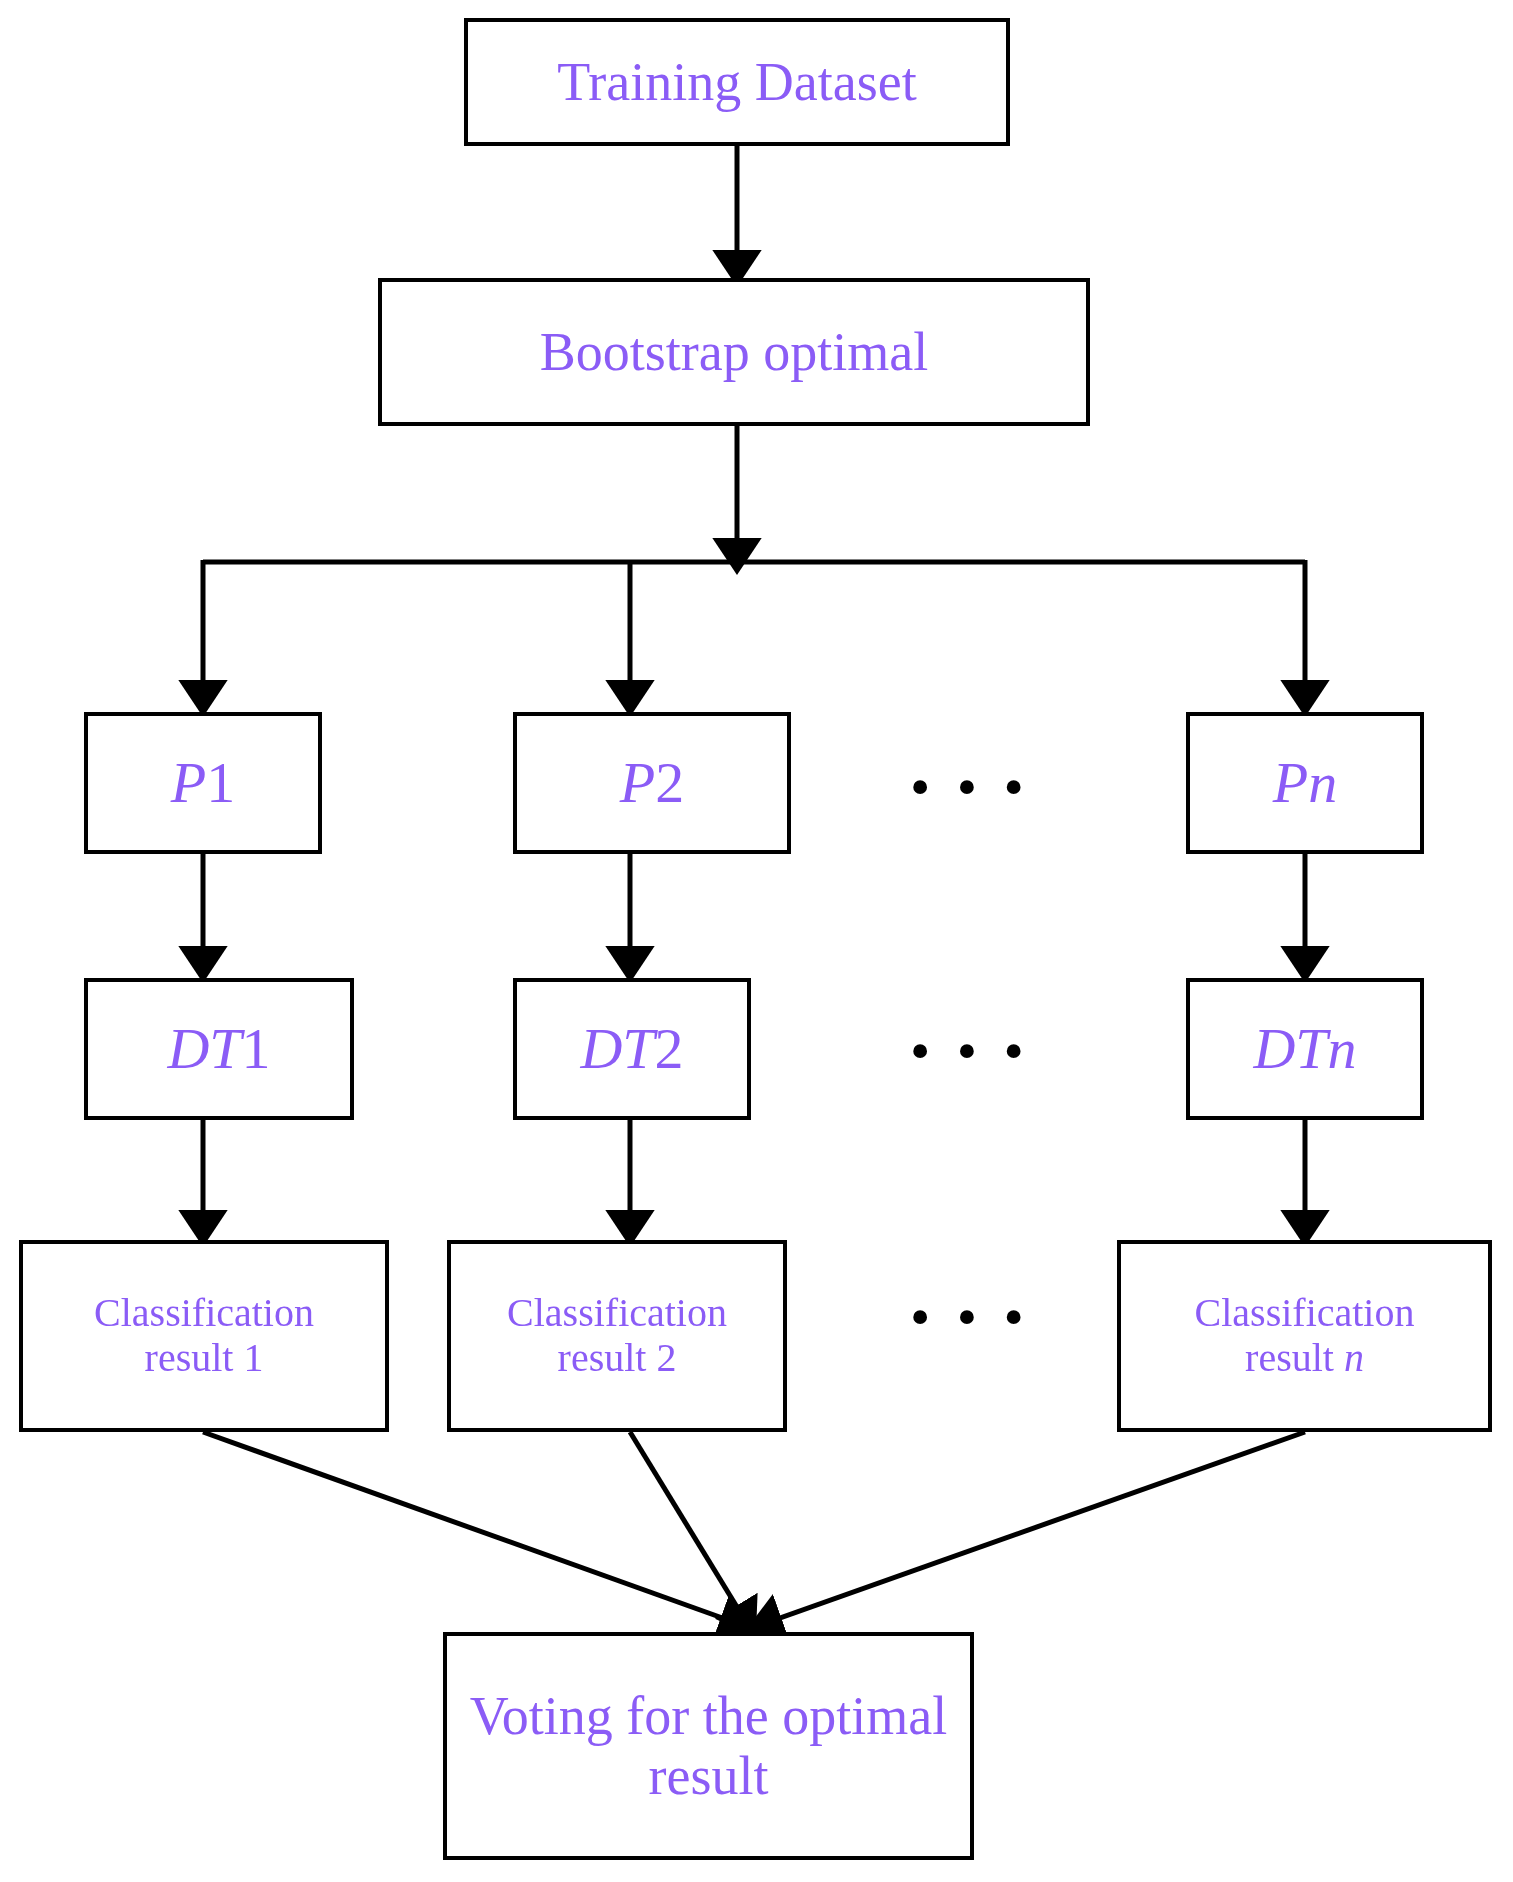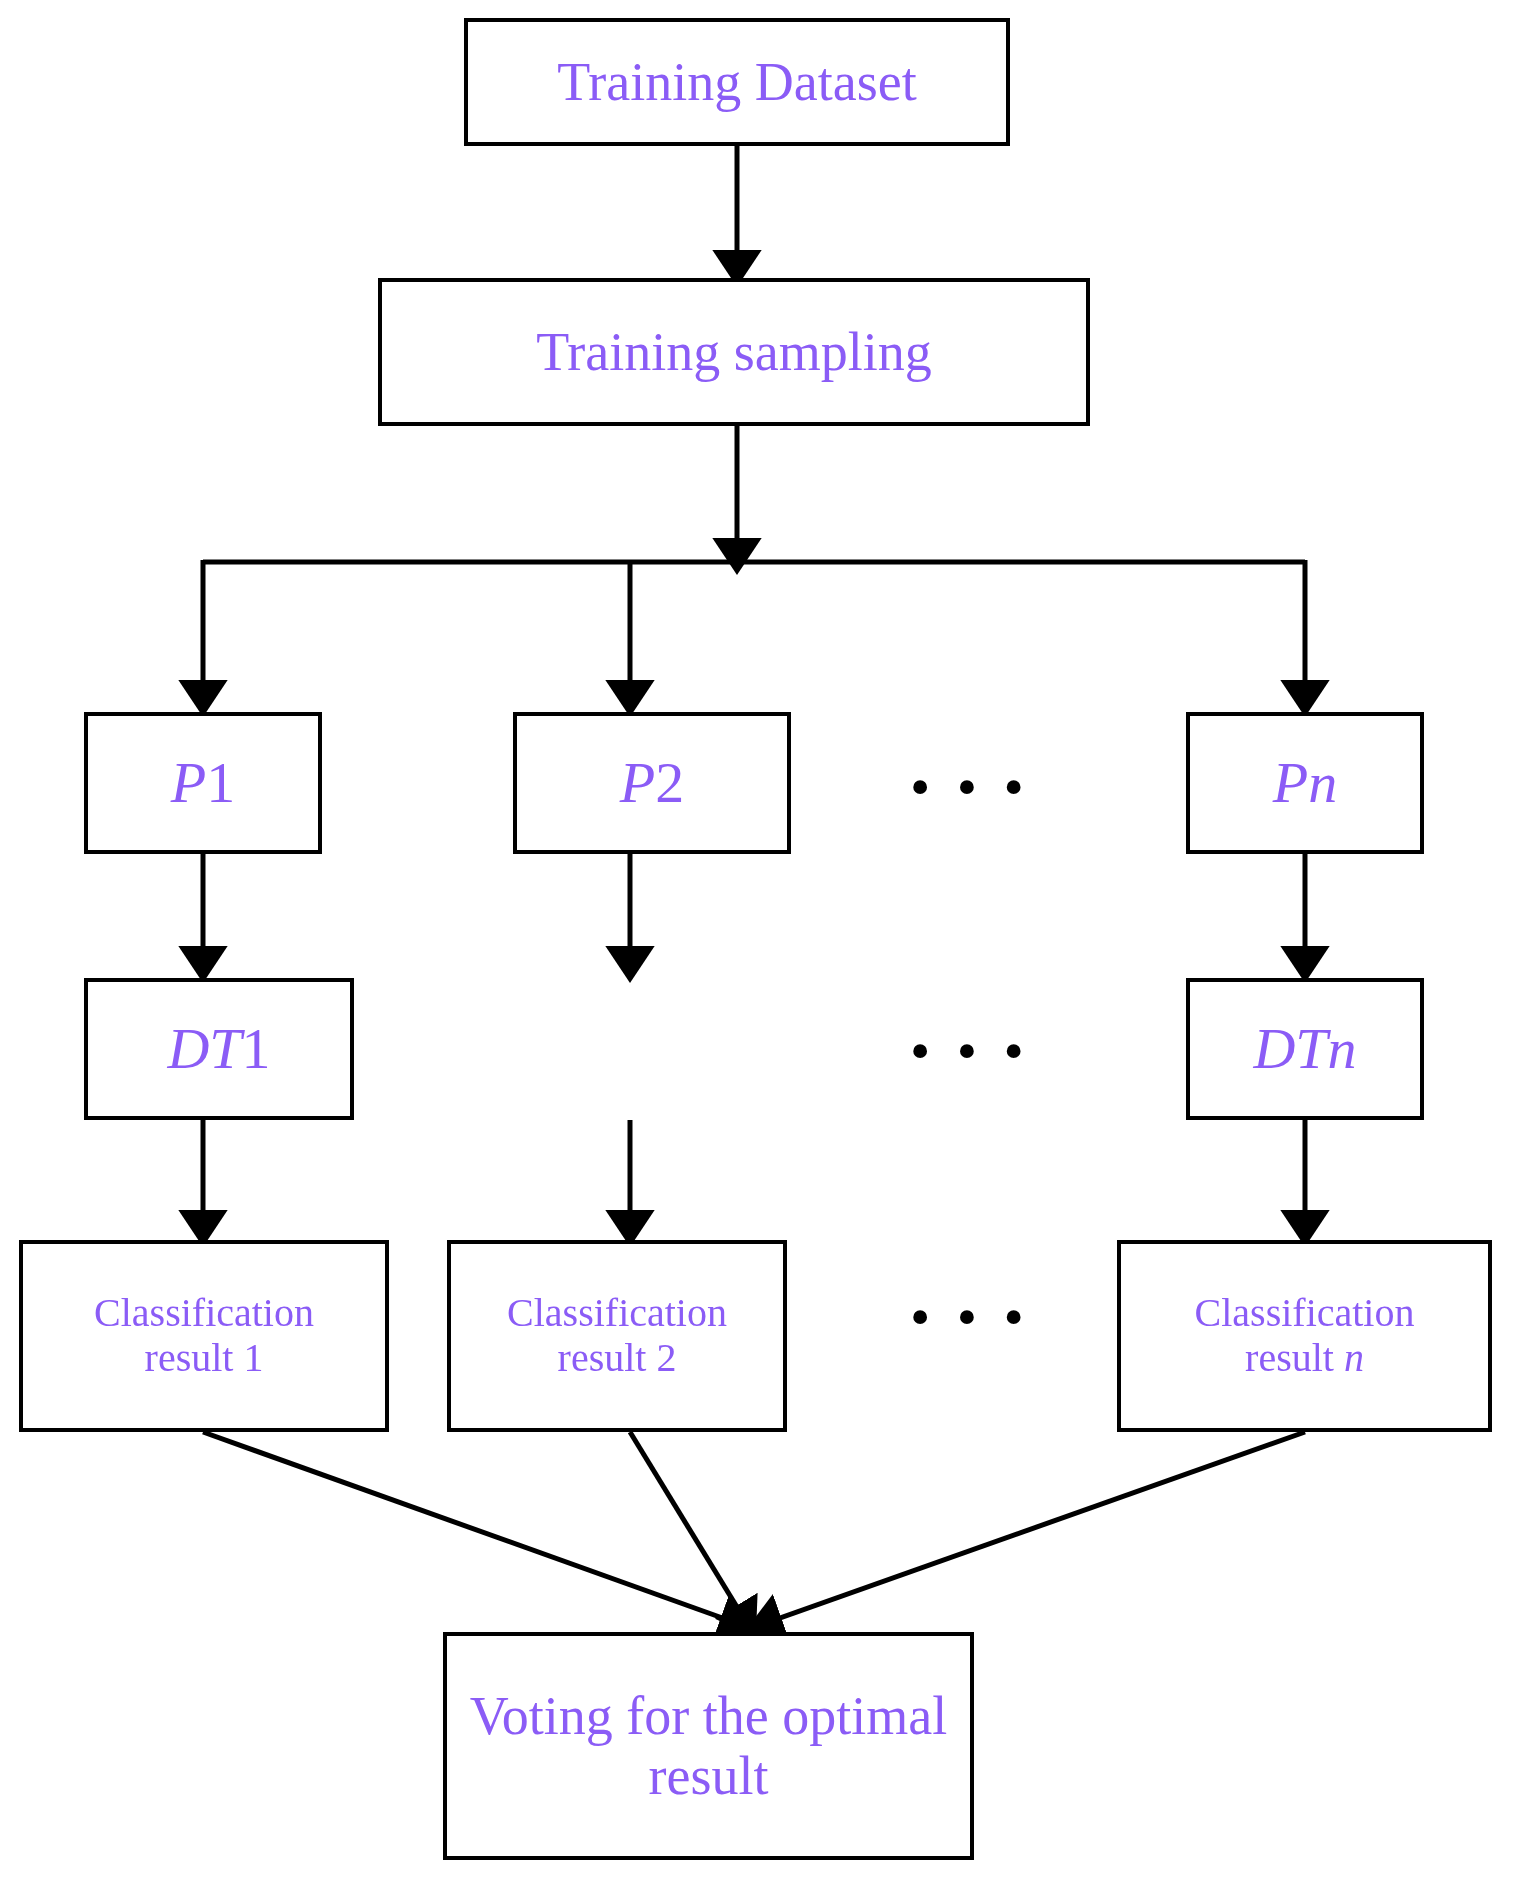--- a/index.html
+++ b/index.html
@@ -92,21 +92,21 @@
     <line x1="203" y1="1432" x2="742" y2="1625" stroke="#000000" stroke-width="5" marker-end="url(#ah)"></line>
     <line x1="630" y1="1432" x2="748" y2="1625" stroke="#000000" stroke-width="5" marker-end="url(#ah)"></line>
     <line x1="1305" y1="1432" x2="760" y2="1625" stroke="#000000" stroke-width="5" marker-end="url(#ah)"></line>
   </svg>
 
   <div class="node t-lg" style="left:464px; top:18px; width:546px; height:128px;">
     <span class="txt">Training Dataset</span>
   </div>
 
   <div class="node t-lg" style="left:378px; top:278px; width:712px; height:148px;">
-    <span class="txt">Training sampling</span>
+    <span class="txt">Bootstrap optimal</span>
   </div>
 
   <div class="node t-sym" style="left:84px; top:712px; width:238px; height:142px;">
     <span class="txt">
       <i class="ital">P</i><span class="sub-up">1</span>
     </span>
   </div>
 
   <div class="node t-sym" style="left:513px; top:712px; width:278px; height:142px;">
     <span class="txt">
@@ -121,20 +121,25 @@
       <i class="ital">P</i><i class="ital">n</i>
     </span>
   </div>
 
   <div class="node t-sym" style="left:84px; top:978px; width:270px; height:142px;">
     <span class="txt">
       <i class="ital">DT</i><span class="sub-up">1</span>
     </span>
   </div>
 
+  <div class="node t-sym" style="left:513px; top:978px; width:238px; height:142px;">
+    <span class="txt">
+      <i class="ital">DT</i><span class="sub-up">2</span>
+    </span>
+  </div>
 
   <div class="ellipsis" style="left:910px; top:1022px;">• • •</div>
 
   <div class="node t-sym" style="left:1186px; top:978px; width:238px; height:142px;">
     <span class="txt">
       <i class="ital">DT</i><i class="ital">n</i>
     </span>
   </div>
 
   <div class="node t-md" style="left:19px; top:1240px; width:370px; height:192px;">

